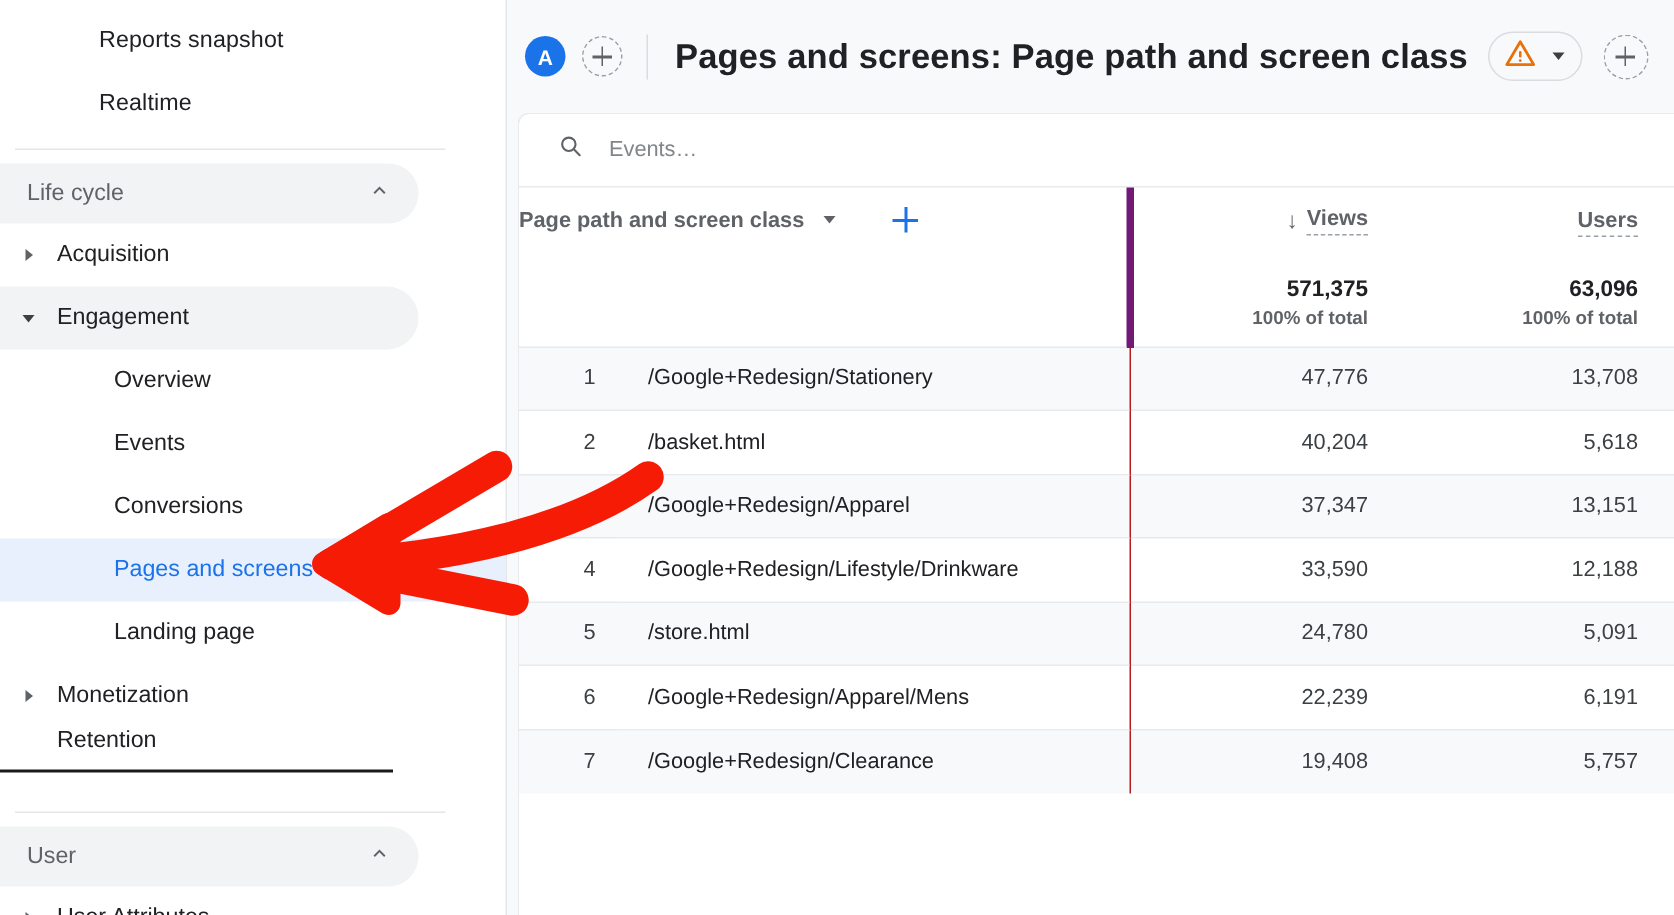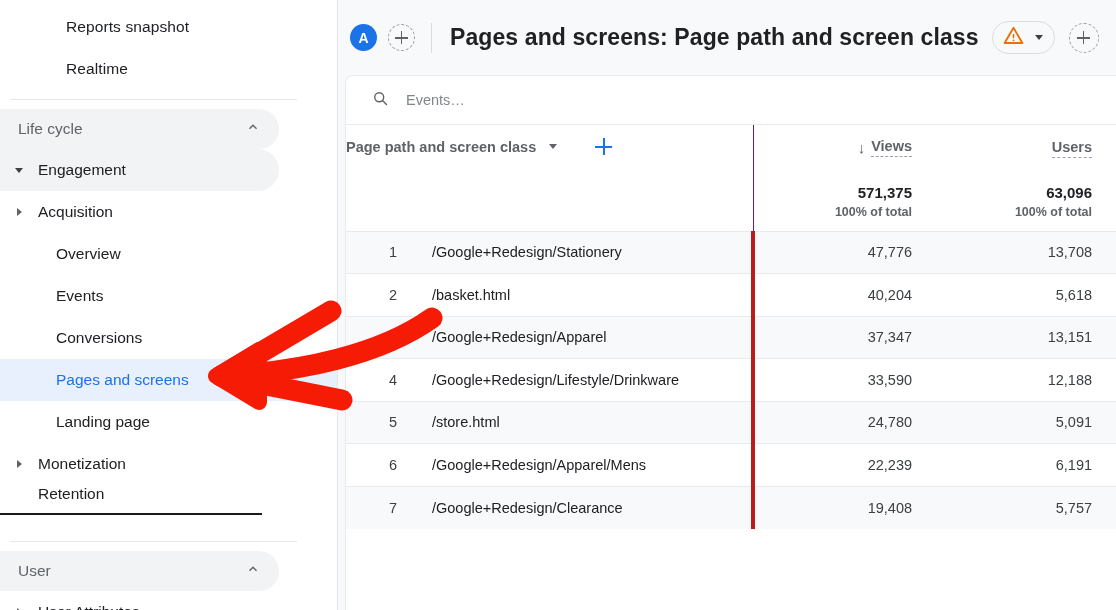--- a/index.html
+++ b/index.html
@@ -72,21 +72,21 @@
   .nav-group .caret {
     width: 38px; display: flex; align-items: center; justify-content: center;
     flex: 0 0 38px;
   }
   .nav-group .label { font-size: 15.5px; color: #202124; }
 
   .sub-row {
     height: 42px;
     display: flex;
     align-items: center;
-    padding-left: 56px;
+    padding-left: 76px;
     cursor: pointer;
   }
   .sub-row .label { font-size: 15.5px; color: #202124; }
   .sub-row.selected { background: #e8f0fe; }
   .sub-row.selected .label { color: #1a73e8; }
 
   .plain-row {
     height: 42px; display: flex; align-items: flex-start; padding-left: 38px;
     cursor: pointer;
   }
@@ -188,21 +188,21 @@
   }
 
   table.gt { width: 100%; border-collapse: collapse; table-layout: fixed; }
   table.gt col.c-num  { width: 66px; }
   table.gt col.c-dim  { width: 341px; }
   table.gt col.c-v    { width: 185px; }
   table.gt col.c-u    { width: 180px; }
 
   .hdr-cell { height: 106px; vertical-align: top; padding: 0; }
   .hdr-dim {
-    border-right: 1px solid #701a75;
+    border-right: 5px solid #701a75;
     padding-top: 13px;
   }
   .hdr-dim-inner { display: flex; align-items: center; }
   .hdr-dim .dimlabel {
     font-size: 14.5px; color: #5f6368; cursor: pointer;
   }
   .hdr-dim .tri-sm {
     width: 0; height: 0; margin-left: 13px;
     border-top: 5px solid #5f6368;
     border-left: 4px solid transparent;
@@ -233,21 +233,21 @@
   }
   .totals .big { font-size: 15px; font-weight: bold; color: #202124; }
   .totals .sub { font-size: 12.5px; color: #5f6368; margin-top: 4px; }
 
   tbody tr { height: 42.5px; }
   tbody tr.alt td { background: #f8f9fa; }
   tbody td { border-top: 1px solid #e8eaed; padding: 0; }
   td.c-num { text-align: right; padding-right: 15px; font-size: 14.5px; color: #3c4043; }
   td.c-dim {
     padding-left: 20px; font-size: 14.5px; color: #202124;
-    border-right: 4px solid #b91c1c;
+    border-right: 1px solid #b91c1c;
     white-space: nowrap; overflow: hidden; text-overflow: ellipsis;
   }
   td.c-met { text-align: right; padding-right: 26px; font-size: 14.5px; color: #3c4043; }
 
   
   .arrow-overlay {
     position: absolute; left: 0; top: 0; width: 1116px; height: 610px;
     pointer-events: none; z-index: 40;
   }
 </style>
@@ -269,32 +269,32 @@
 
     <div class="section-head">
       <span class="label">Life cycle</span>
       <span class="chev">
         <svg width="16" height="16" viewBox="0 0 24 24">
             <path d="M7.4 15.4 12 10.8l4.6 4.6 1.4-1.4-6-6-6 6z" fill="#5f6368"></path>
           </svg>
       </span>
     </div>
 
+    <div class="nav-group">
+      <span class="caret">
+          <i class="tri-right"></i>
+        </span>
+      <span class="label">Acquisition</span>
+    </div>
+
     <div class="nav-group active-group">
       <span class="caret">
           <i class="tri-down"></i>
         </span>
       <span class="label">Engagement</span>
-    </div>
-
-    <div class="nav-group">
-      <span class="caret">
-          <i class="tri-right"></i>
-        </span>
-      <span class="label">Acquisition</span>
     </div>
 
     <div class="sub-row">
       <span class="label">Overview</span>
     </div>
     <div class="sub-row">
       <span class="label">Events</span>
     </div>
     <div class="sub-row">
       <span class="label">Conversions</span>

